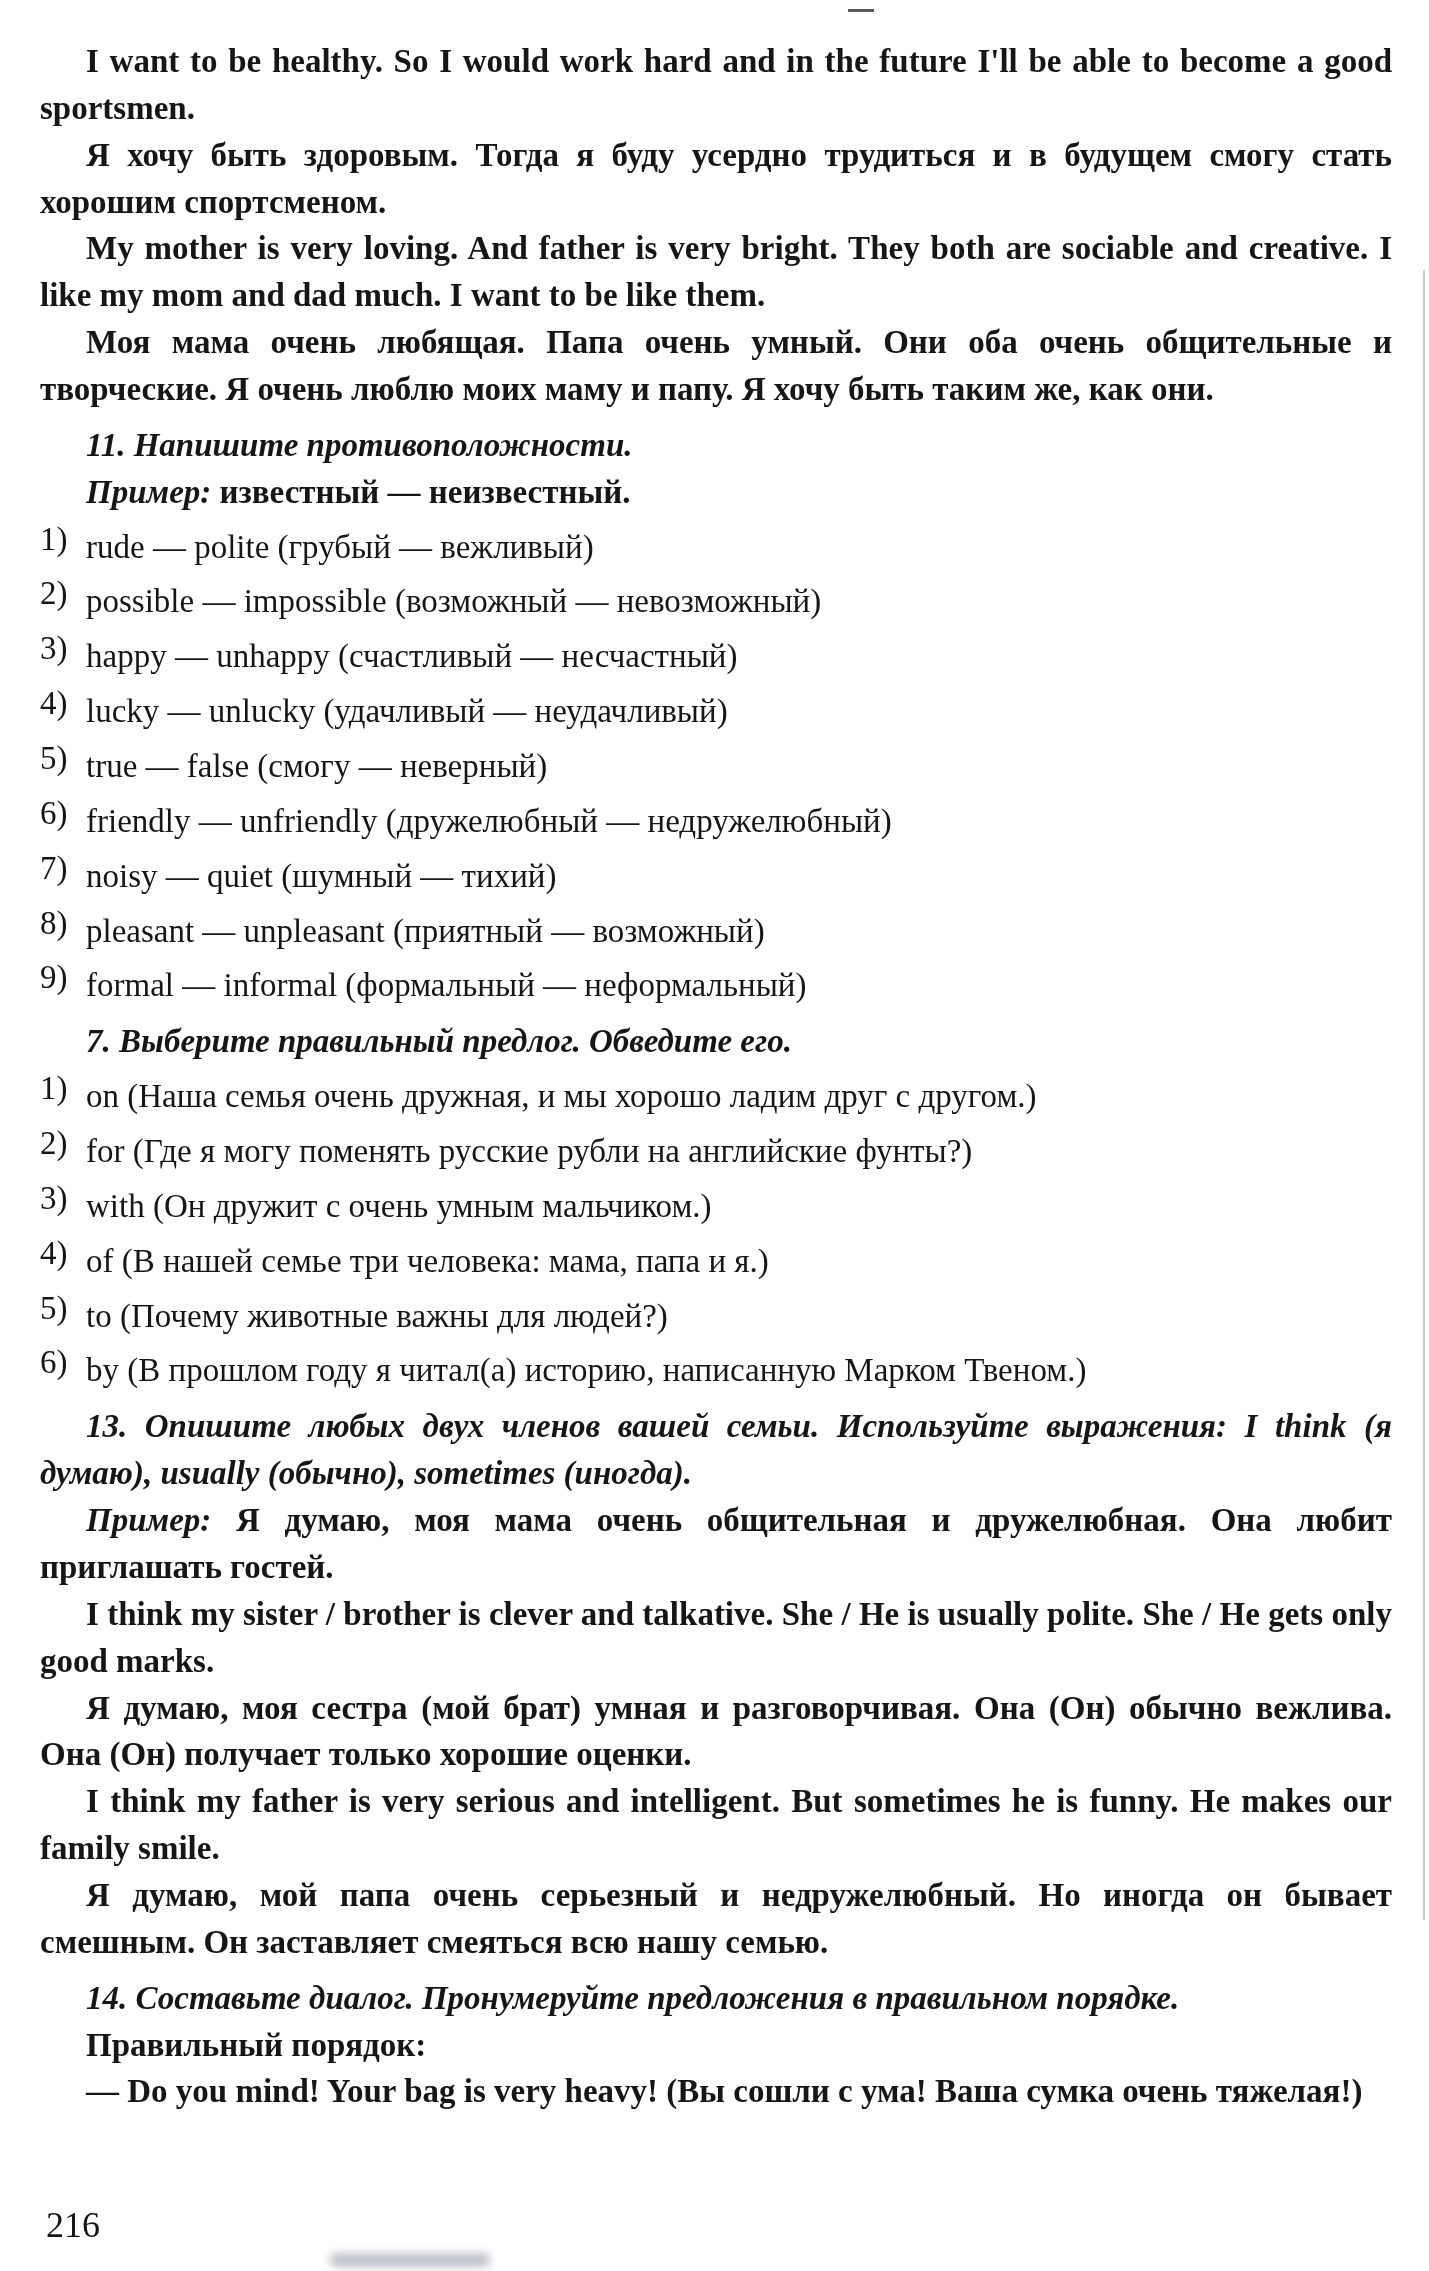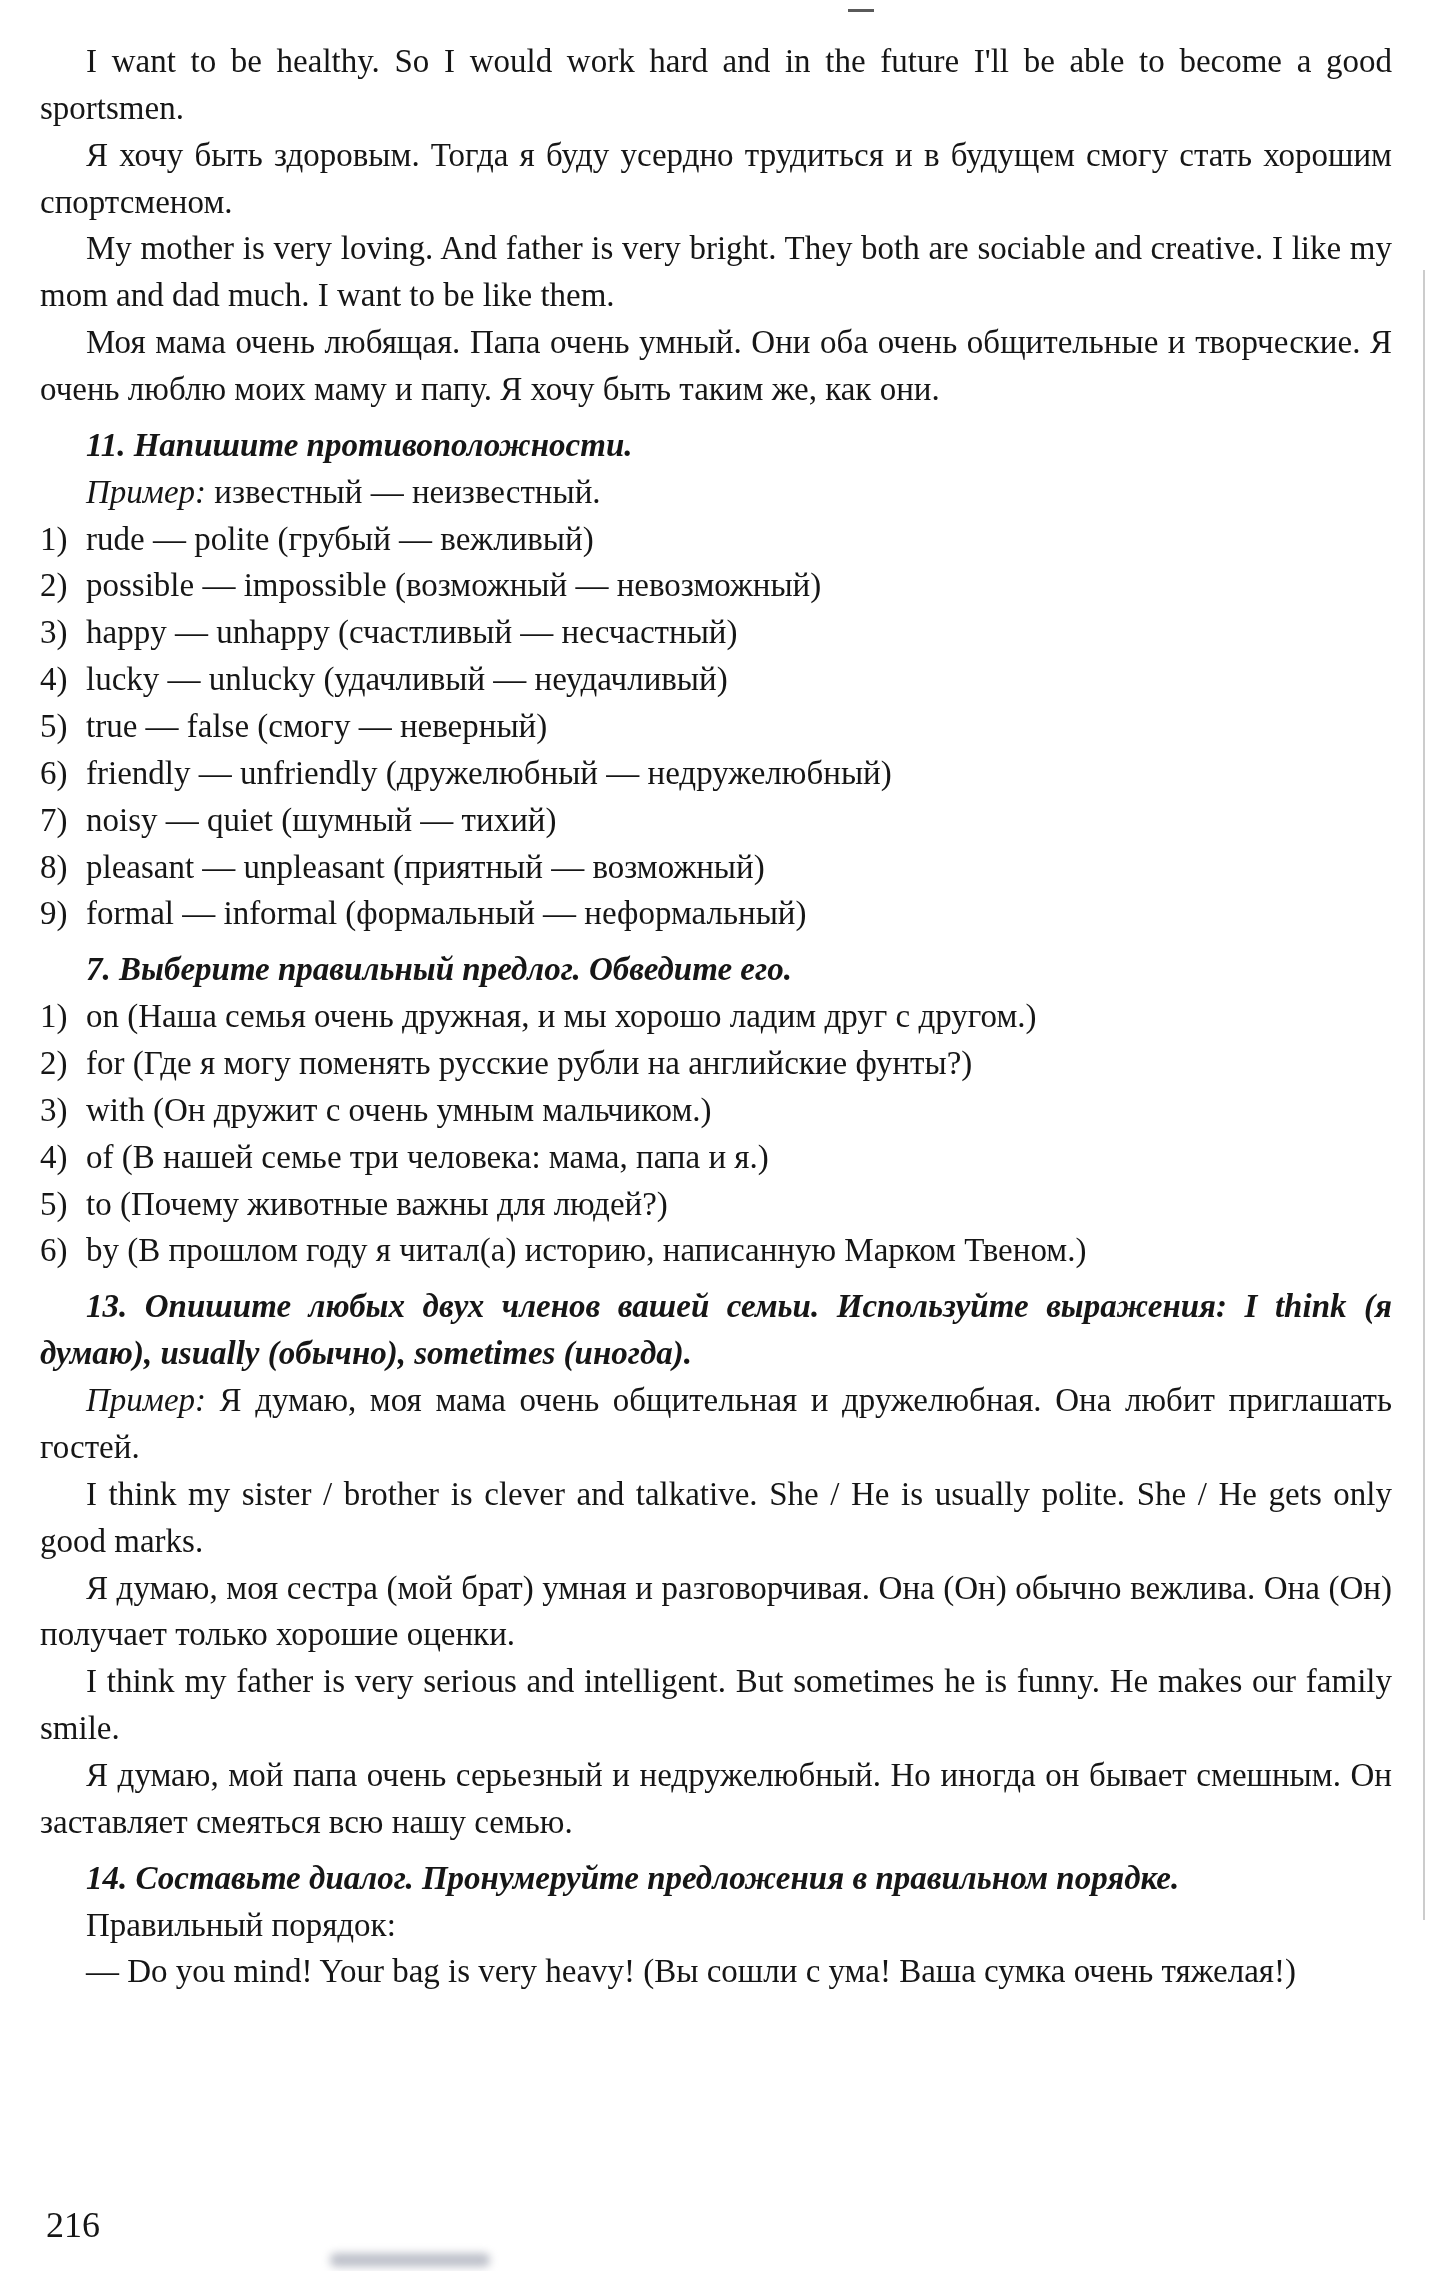--- a/index.html
+++ b/index.html
@@ -19,39 +19,41 @@
     line-height: 1.42;
     padding: 38px 37px 0 40px;
     overflow: hidden;
   }
   p {
     margin: 0;
     text-align: justify;
   }
   .indent {
     text-indent: 46px;
+    font-weight: bold;
   }
   .heading {
     font-weight: bold;
     margin-top: 9px;
     font-style: italic;
   }
   .example-label {
     font-style: italic;
   }
   .list-item {
     display: flex;
   }
   .list-item .num {
     flex: 0 0 46px;
     width: 46px;
   }
   .list-item .txt {
     flex: 1;
     text-align: justify;
+    margin-top: 8px;
   }
   .page-number {
     position: absolute;
     left: 46px;
     bottom: 28px;
     font-size: 36px;
     line-height: 1;
   }
   
   .artifact-top-tick {

